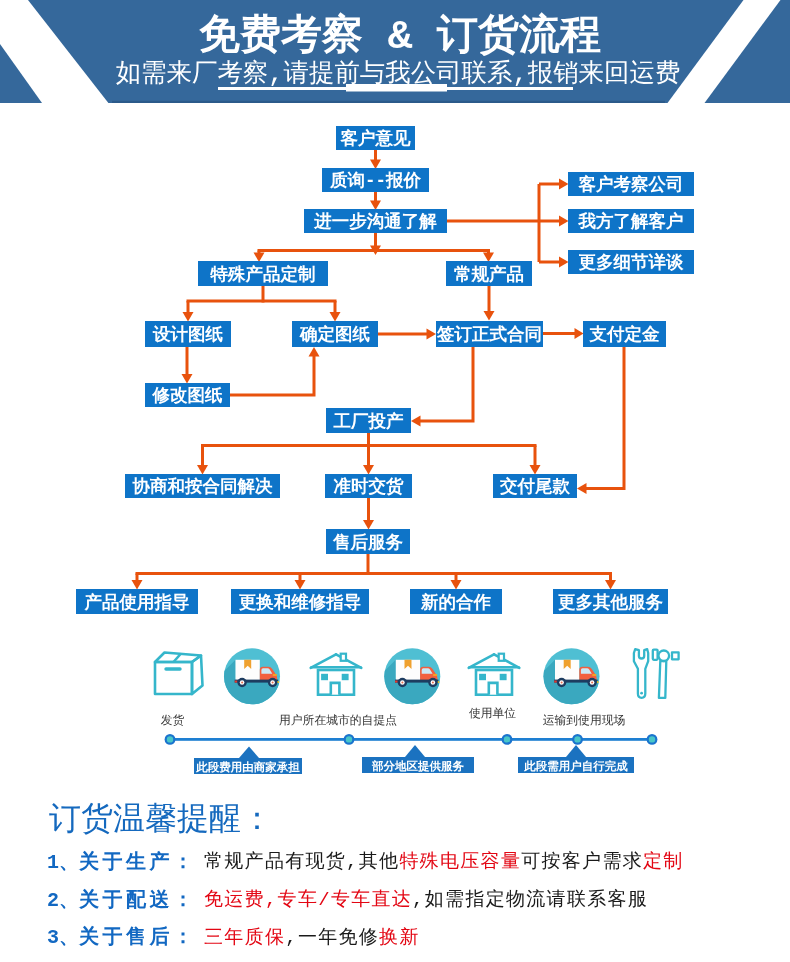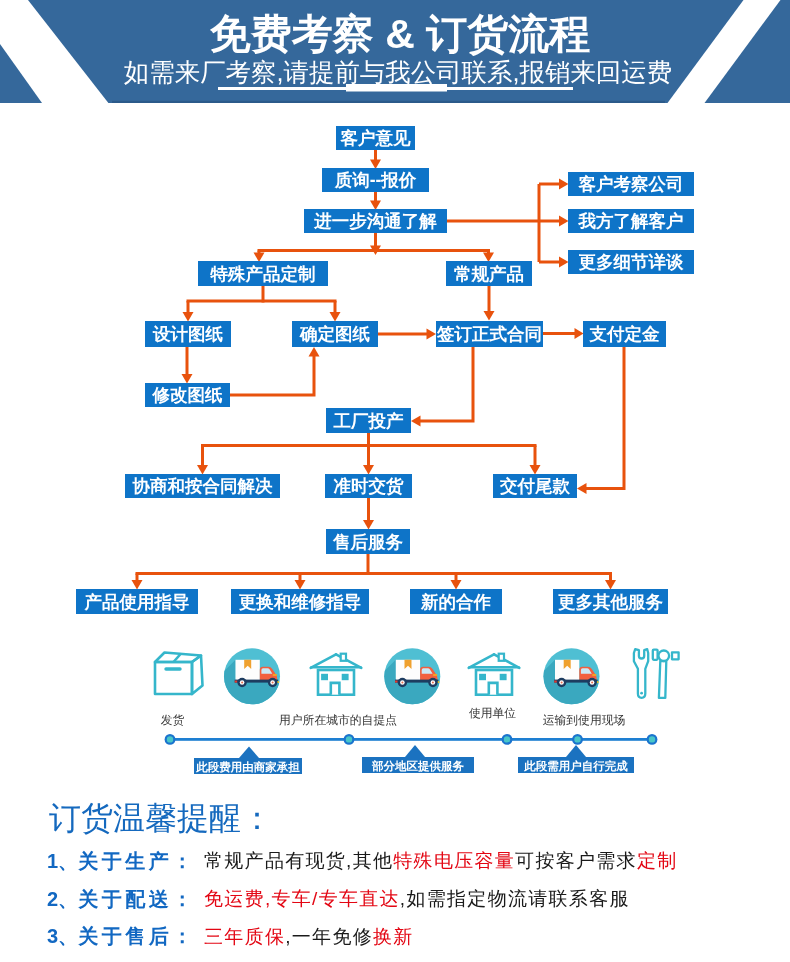--- a/index.html
+++ b/index.html
@@ -1,18 +1,18 @@
 <!DOCTYPE html>
 <html lang="zh"><head>
 <meta charset="utf-8">
 <title>订货流程</title>
 <style>
   html,body{margin:0;padding:0;background:#fff;}
   #page{position:relative;width:790px;height:962px;background:#fff;overflow:hidden;
-        font-family:Liberation Sans, sans-serif;}
+        font-family:Liberation Mono, monospace;}
   svg{display:block;}
 </style>
 </head>
 <body>
 <div id="page">
 <svg width="790" height="962" viewBox="0 0 790 962">
 
   <g>
     <polygon points="28,0 743.5,0 667.5,103 108.4,103" fill="#35689B"></polygon>
     <polygon points="0,44 42,103 0,103" fill="#35689B"></polygon>

